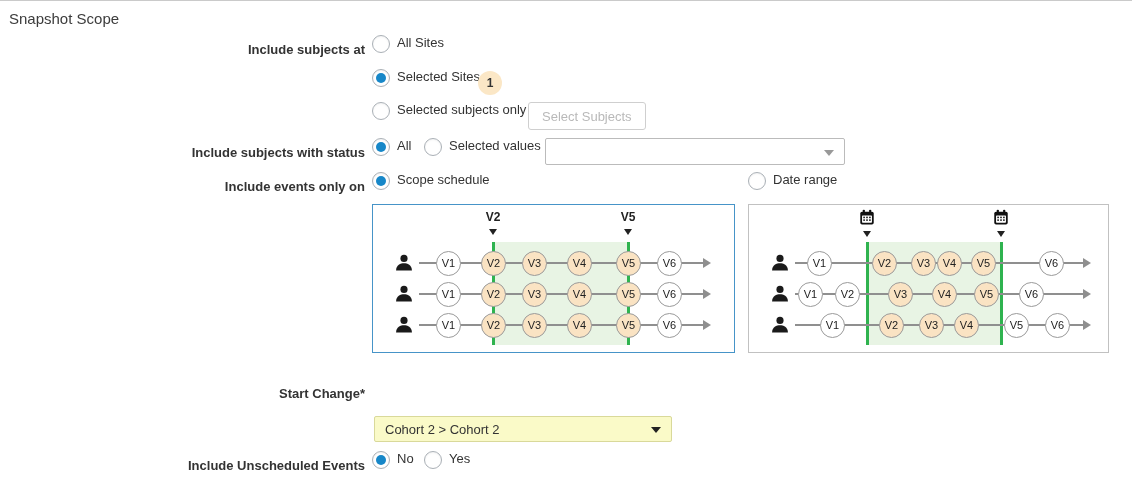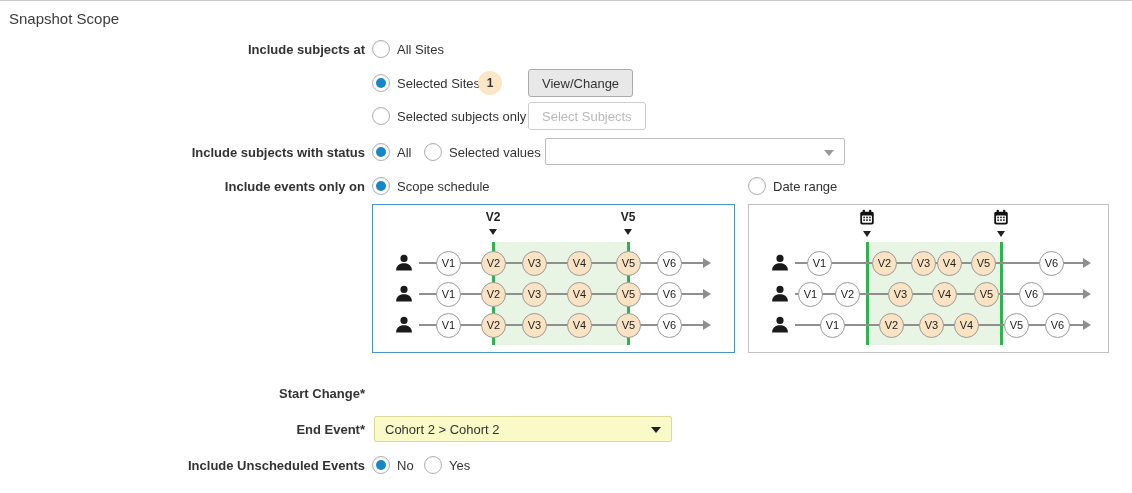--- a/index.html
+++ b/index.html
@@ -1,21 +1,21 @@
 <!DOCTYPE html>
 <html><head>
 <meta charset="utf-8">
 <style>
   html,body{margin:0;padding:0;background:#fff;}
   body{font-family:"Liberation Sans","DejaVu Sans",sans-serif;color:#333;}
   .page{position:relative;width:1132px;height:493px;background:#fff;border-top:1px solid #cacaca;overflow:hidden;}
   .page-title{position:absolute;left:9px;top:9px;font-size:15px;color:#3c3c3c;}
   .row{position:absolute;left:0;width:100%;}
   .flabel{position:absolute;left:0;top:0;width:365px;height:100%;display:flex;align-items:center;justify-content:flex-end;font-size:13px;font-weight:bold;color:#333;white-space:nowrap;}
-  .ctrl{position:absolute;top:0;height:100%;display:flex;align-items:center;}
+  .ctrl{position:absolute;top:0;height:100%;display:flex;}
   .radio{width:18px;height:18px;border-radius:50%;background:#fff;border:1px solid #aab0b6;box-sizing:border-box;display:inline-block;position:relative;flex:0 0 auto;box-shadow:inset 0 1px 2px rgba(0,0,0,.06);}
   .radio.checked::after{content:"";position:absolute;left:3px;top:3px;width:10px;height:10px;border-radius:50%;background:#1787c8;}
   .optlabel{margin-left:7px;font-size:13px;color:#333;white-space:nowrap;}
   .badge{position:absolute;top:50%;margin-top:-12px;width:24px;height:24px;border-radius:50%;background:#fbe7c6;font-size:12px;font-weight:bold;color:#333;text-align:center;line-height:24px;}
   .btn{position:absolute;top:50%;margin-top:-14px;height:28px;padding:0 13px;background:#e8e8e8;border:1px solid #ababab;border-radius:3px;font-size:13px;color:#333;font-family:inherit;white-space:nowrap;}
   .btn.disabled{background:#fff;border-color:#cfcfcf;color:#b9b9b9;}
   .gsel{position:absolute;top:50%;margin-top:-14px;height:27px;box-sizing:border-box;background:#fff;border:1px solid #bbb;border-radius:2px;}
   .caret{position:absolute;right:10px;top:50%;margin-top:-2px;width:0;height:0;border-left:5px solid transparent;border-right:5px solid transparent;border-top:6px solid #999;}
   .ysel{position:absolute;top:0;height:26px;box-sizing:border-box;background:#fafac8;border:1px solid #d9d99a;border-radius:2px;font-size:13px;color:#333;display:flex;align-items:center;padding-left:10px;}
   .ysel .caret{border-top-color:#222;}
@@ -47,21 +47,20 @@
       <span class="optlabel">All Sites</span>
     </div>
   </div>
 
   <div class="row" style="top:68px;height:28px">
     <div class="ctrl" style="left:372px">
       <span class="radio checked"></span>
       <span class="optlabel">Selected Sites</span>
     </div>
     <span class="badge" style="left:478px">1</span>
-    <button class="btn" style="left:528px">View/Change</button>
   </div>
 
   <div class="row" style="top:137px;height:28px">
     <div class="flabel">Include subjects with status</div>
     <div class="ctrl" style="left:372px">
       <span class="radio checked"></span>
       <span class="optlabel">All</span>
     </div>
     <div class="ctrl" style="left:424px">
       <span class="radio"></span>
@@ -208,21 +207,20 @@
       <div class="node hl" style="left: 205px; top: 107.5px;">V4</div>
       <div class="node" style="left: 255px; top: 107.5px;">V5</div>
       <div class="node" style="left: 296px; top: 107.5px;">V6</div>
     </div>
 
   <div class="row" style="top:379px;height:27px">
     <div class="flabel">Start Change*</div>
   </div>
 
   <div class="row" style="top:415px;height:27px">
-    <div class="flabel">End Event*</div>
     <div class="ysel" style="left:374px;width:298px">
       <span>Cohort 2 &gt; Cohort 2</span>
       <span class="caret"></span>
     </div>
   </div>
 
   <div class="row" style="top:450px;height:28px">
     <div class="flabel">Include Unscheduled Events</div>
     <div class="ctrl" style="left:372px">
       <span class="radio checked"></span>

